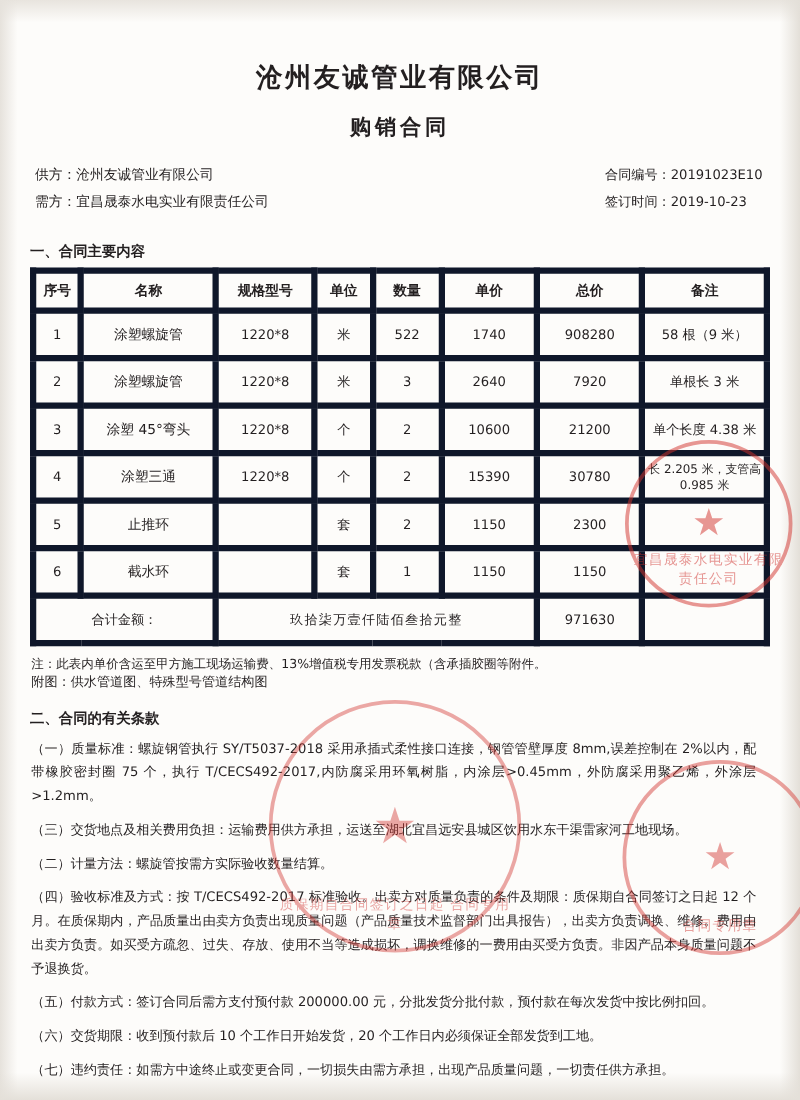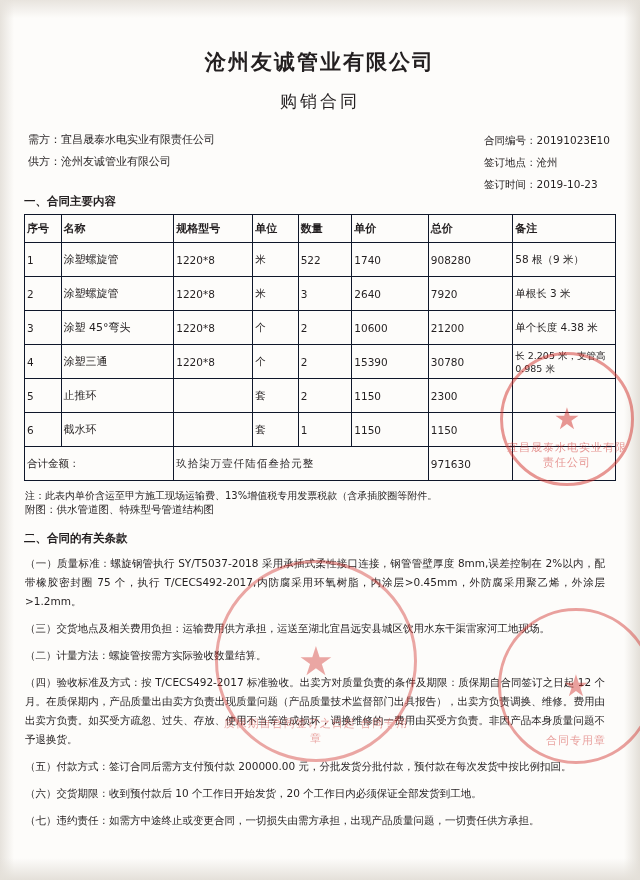--- a/index.html
+++ b/index.html
@@ -56,21 +56,21 @@
     font-family: "DejaVu Serif", "Liberation Serif", serif;
     font-size: 21px;
     font-weight: bold;
     letter-spacing: 2px;
     margin: 14px 0 0 0;
   }
   .title-doc {
     text-align: center;
     font-family: "DejaVu Serif", "Liberation Serif", serif;
     font-size: 17px;
-    font-weight: normal;
+    font-weight: bold;
     letter-spacing: 3px;
     margin: 14px 0 16px 0;
   }
 
   .party-block {
     position: relative;
     padding-left: 6px;
     font-size: 11px;
     line-height: 22px;
   }
@@ -91,21 +91,22 @@
     margin: 21px 0 5px 2px;
   }
 
   table.maintable {
     border-collapse: collapse;
     width: 592px;
     margin-left: 2px;
     font-size: 10.5px;
   }
   table.maintable td, table.maintable th {
-    border: 1px solid #0f172a;
+    border: 5px solid #0f172a;
+    text-align: center;
     height: 31px;
     padding: 1px 2px;
     font-weight: normal;
   }
   table.maintable thead td {
     font-weight: bold;
     height: 25px;
     font-size: 11px;
   }
   .col-no    { width: 34px; }
@@ -198,28 +199,25 @@
   <div class="paper-edge-left"></div>
   <div class="paper-edge-right"></div>
   <div class="paper-edge-bottom"></div>
 
   <div class="content">
 
     <div class="title-company">沧州友诚管业有限公司</div>
     <div class="title-doc">购销合同</div>
 
     <div class="party-block">
+      <div class="party-row">供方：沧州友诚管业有限公司</div>
       <div class="party-row">需方：宜昌晟泰水电实业有限责任公司</div>
-      <div class="party-row">供方：沧州友诚管业有限公司</div>
       <div class="meta-block">
         <div class="meta-row">
           <span>合同编号：</span><span>20191023E10</span>
-        </div>
-        <div class="meta-row">
-          <span>签订地点：</span><span>沧州</span>
         </div>
         <div class="meta-row">
           <span>签订时间：</span><span>2019-10-23</span>
         </div>
       </div>
     </div>
 
     <div class="section-heading">一、合同主要内容</div>
 
     <table class="maintable">

